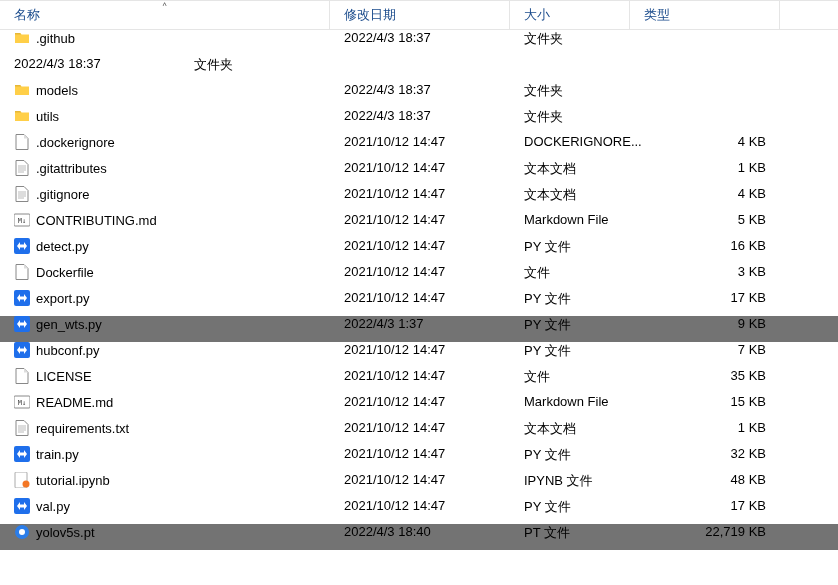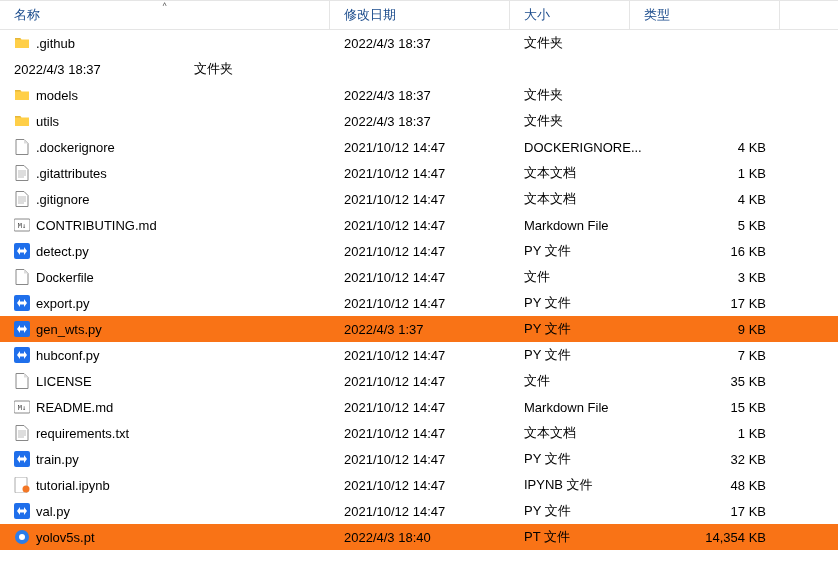--- a/index.html
+++ b/index.html
@@ -37,24 +37,24 @@
     top: -1px;
     left: 50%;
     transform: translateX(-50%);
     font-size: 8px;
     color: #555;
   }
   .rows { }
   .row {
     display: flex;
     height: 26px;
-    align-items: center;
+    align-items: flex-start;
     color: #000;
   }
-  .row.selected { background: #f97316; }
+  .row.selected { background: #737373; }
   .row .cell {
     padding: 0 14px;
     overflow: hidden;
     white-space: nowrap;
     text-overflow: ellipsis;
   }
   .cell-name { width: 330px; display: flex; align-items: center; gap: 6px; }
   .cell-date { width: 180px; }
   .cell-type { width: 150px; }
   .cell-size { width: 120px; text-align: right; }
@@ -363,15 +363,15 @@
         <span class="icon ico-pt">
           <svg viewBox="0 0 16 16">
             <circle cx="8" cy="8" r="7" fill="#2b7de9"></circle>
             <circle cx="8" cy="8" r="3" fill="#fff"></circle>
           </svg>
         </span>
         <span>yolov5s.pt</span>
       </div>
       <div class="cell cell-date">2022/4/3 18:40</div>
       <div class="cell cell-type">PT 文件</div>
-      <div class="cell cell-size">14,354 KB</div>
+      <div class="cell cell-size">22,719 KB</div>
     </div>
   </div>
 
 </body></html>

